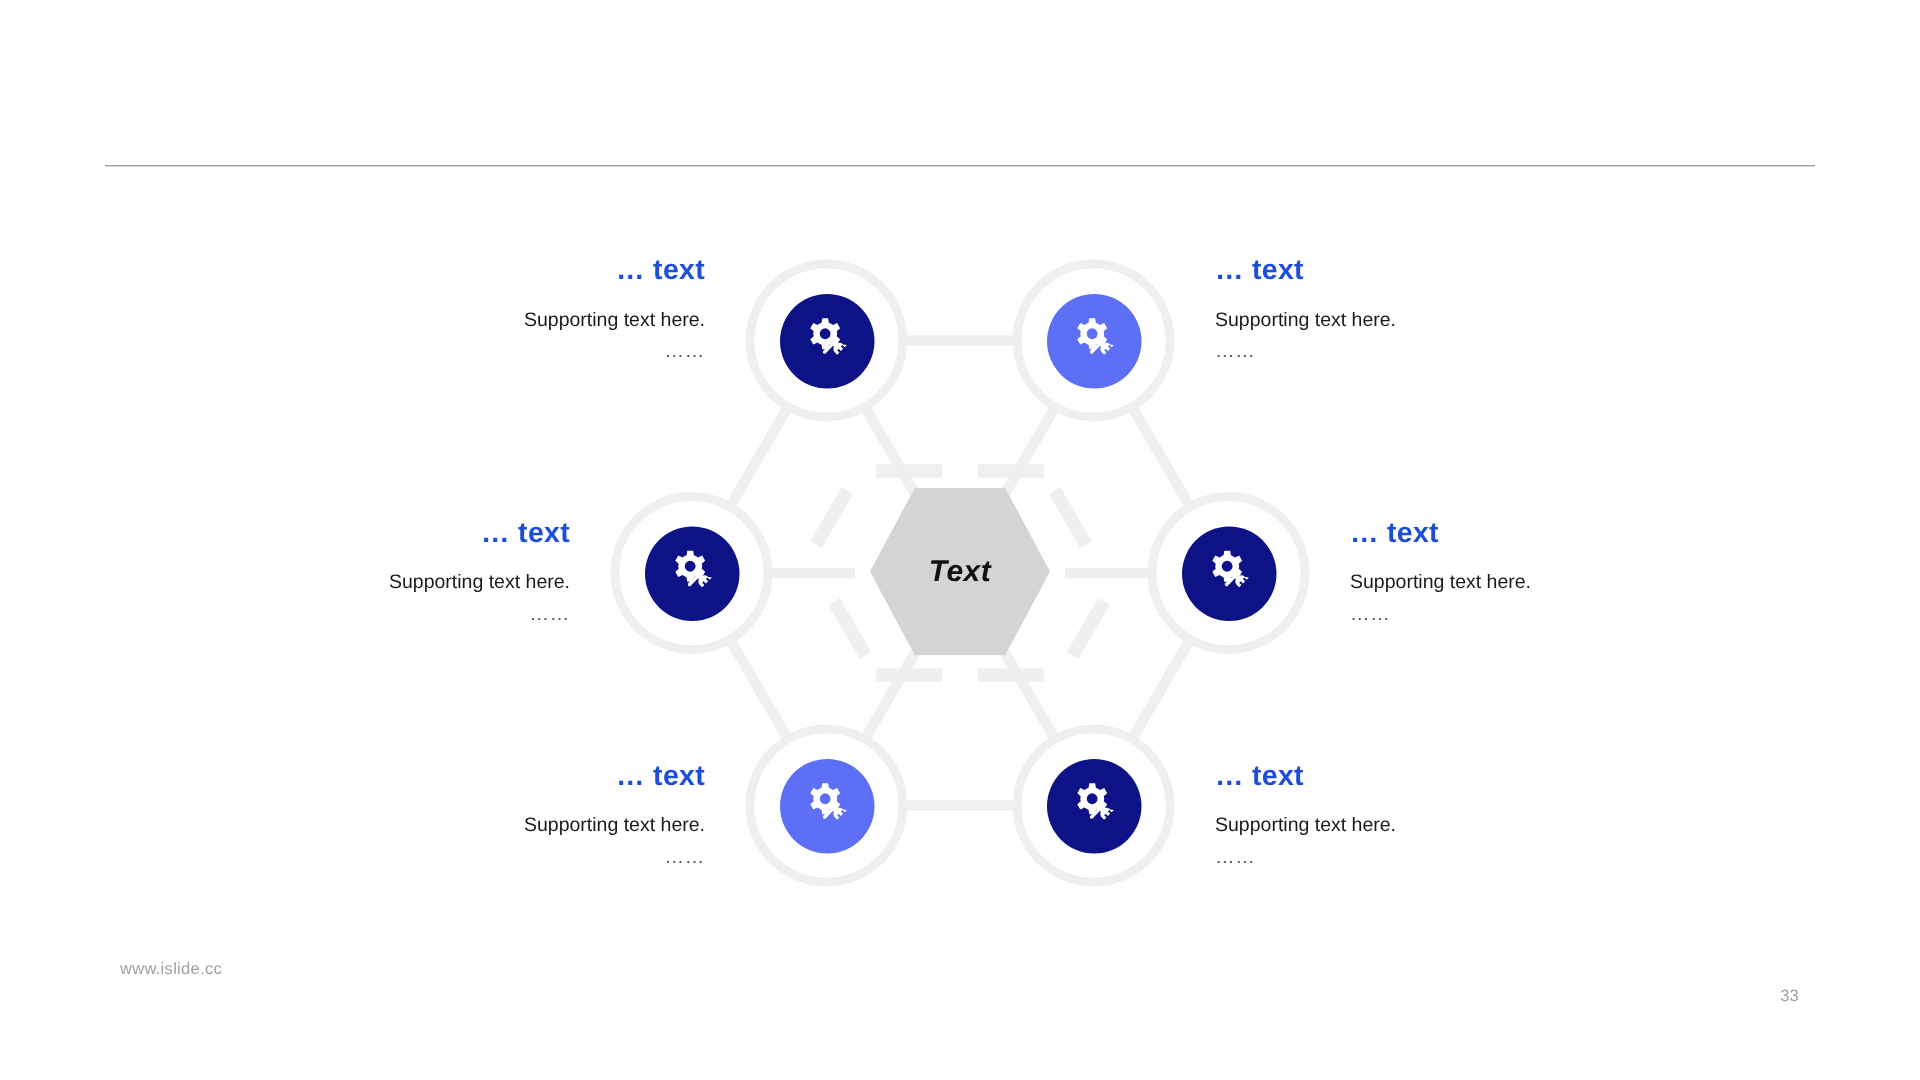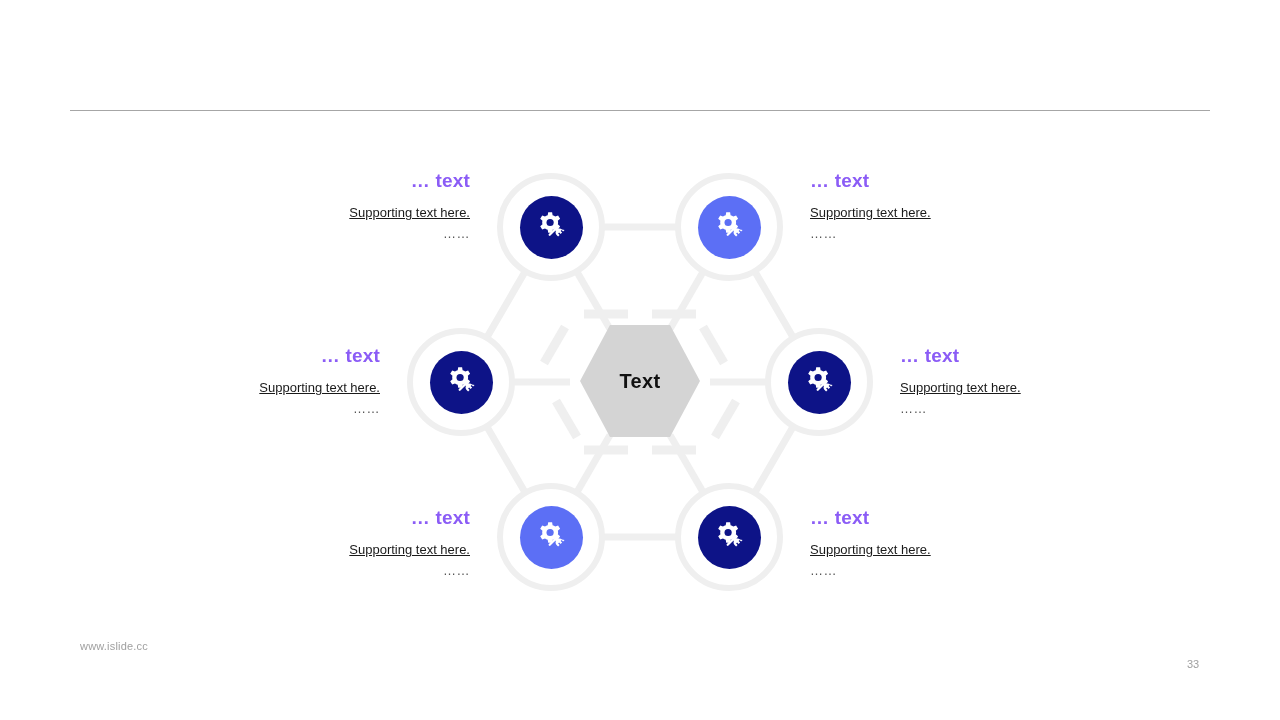--- a/index.html
+++ b/index.html
@@ -99,45 +99,45 @@
   .hex-center .hex-shape {
     position: absolute;
     inset: 0;
     background: #d4d4d4;
     clip-path: polygon(25% 0%, 75% 0%, 100% 50%, 75% 100%, 25% 100%, 0% 50%);
   }
   .hex-center .hex-label {
     position: relative;
     font-size: 20px;
     font-weight: bold;
+    font-style: italic;
     color: #111111;
     letter-spacing: 0.3px;
   }
 
   
   .txt {
     position: absolute;
     width: 240px;
   }
   .txt.right-aligned { text-align: right; }
   .txt.left-aligned  { text-align: left; }
   .txt .title {
     font-size: 19px;
     font-weight: bold;
-    color: #8b5cf6;
+    color: #1d4ed8;
     line-height: 1.2;
     margin: 0 0 12px 0;
     letter-spacing: 0.2px;
   }
   .txt .support {
     font-size: 13px;
     color: #1a1a1a;
     line-height: 1.25;
     margin: 0 0 6px 0;
-    text-decoration: underline;
   }
   .txt .dots {
     font-size: 13px;
     color: #555555;
     line-height: 1.1;
     margin: 0;
     letter-spacing: 0.5px;
   }
 </style>
 </head>

